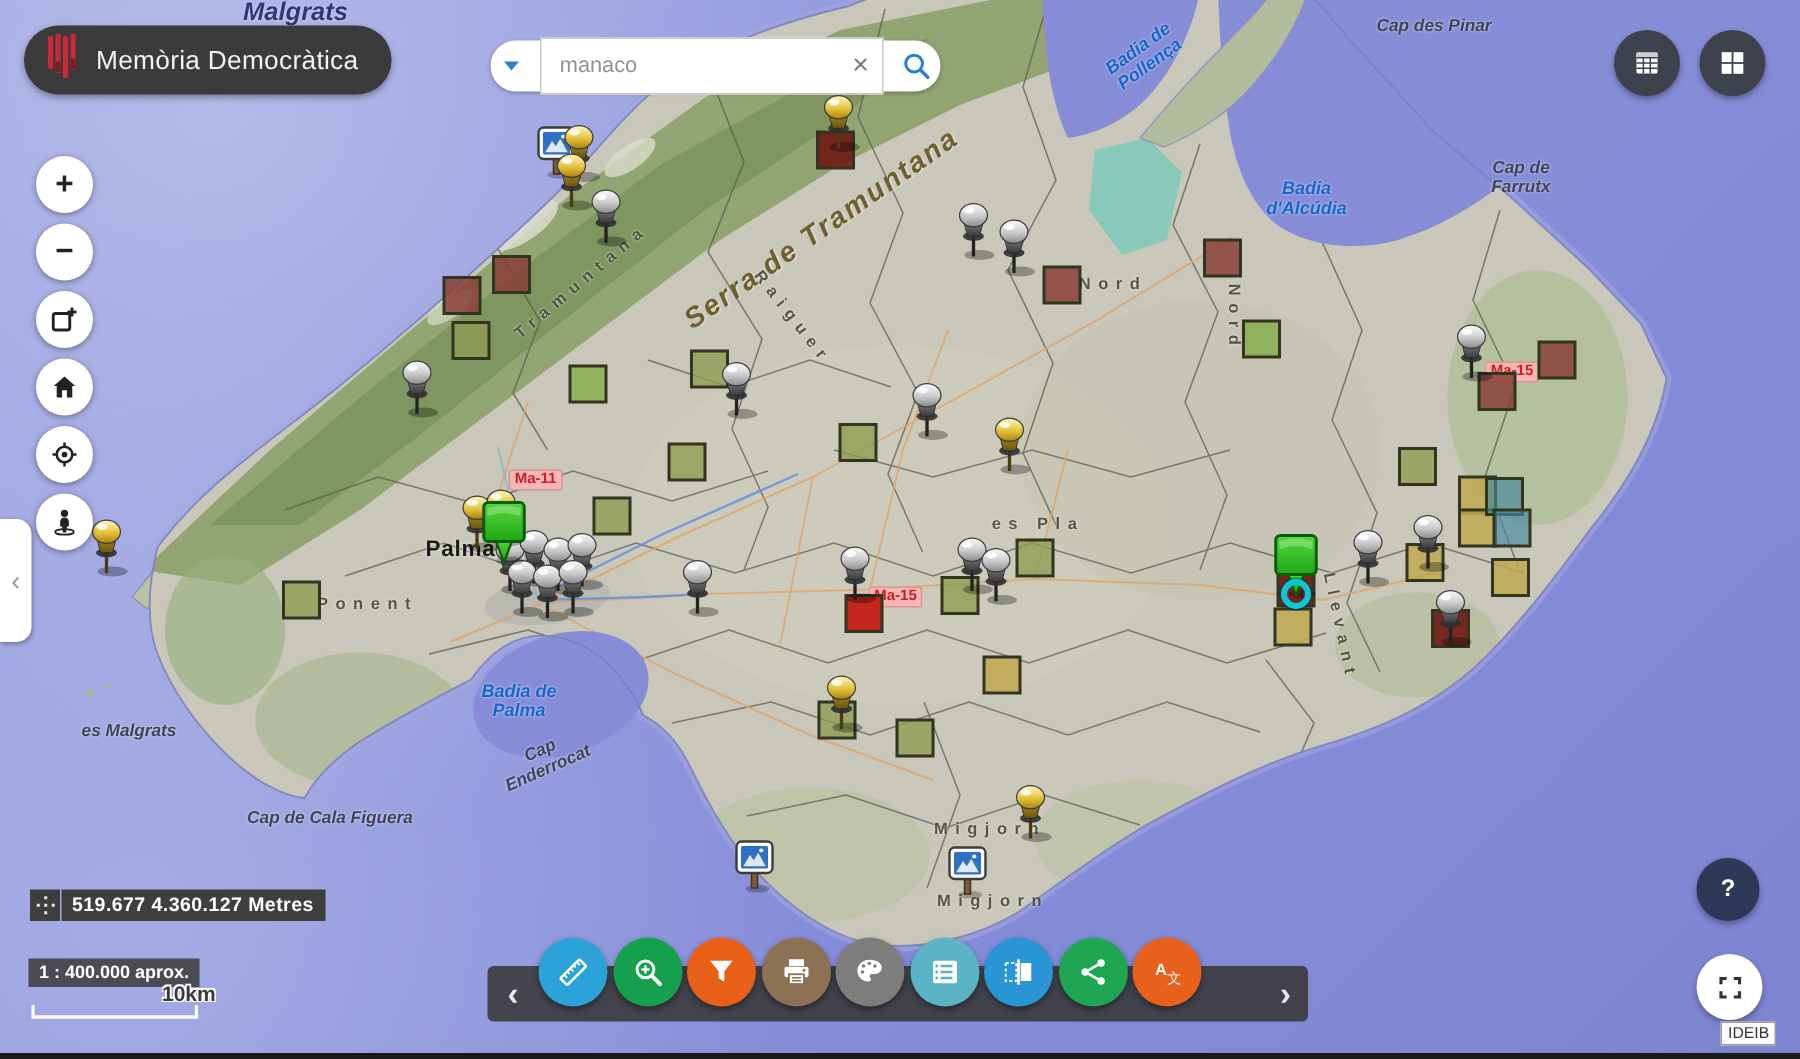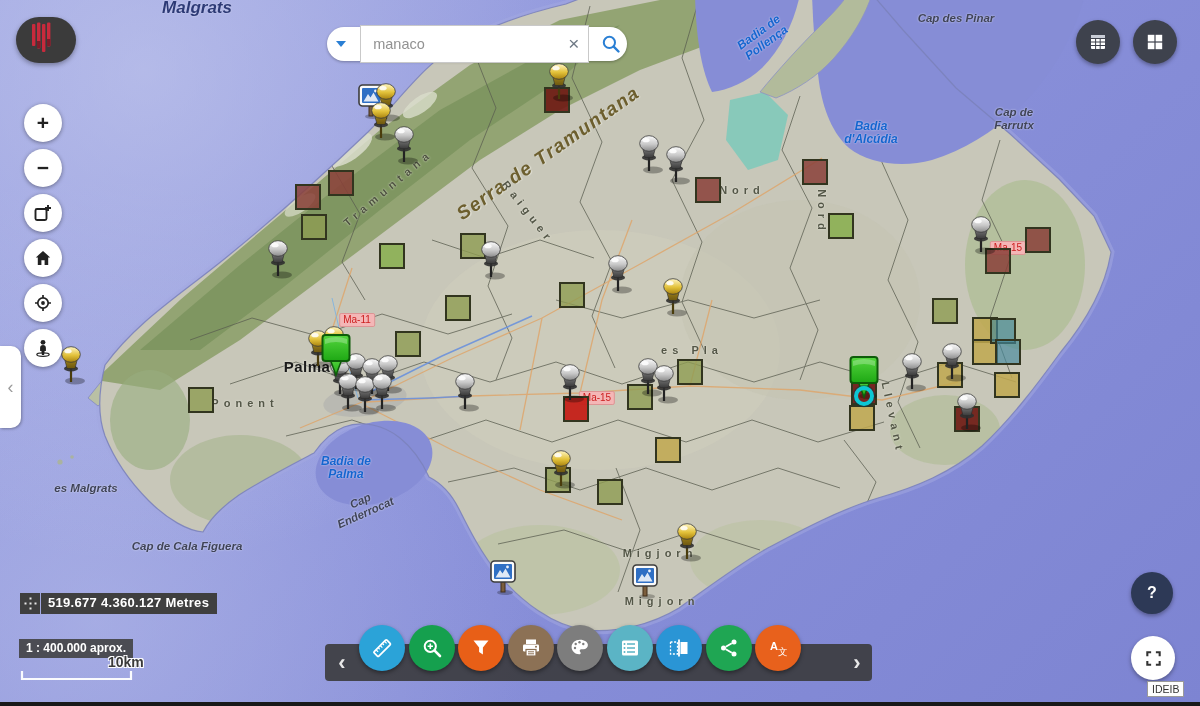--- a/index.html
+++ b/index.html
@@ -14,21 +14,21 @@
   #defs-svg { position:absolute; width:0; height:0; }
 
   
   .map-label { position:absolute; white-space:nowrap; text-align:center; line-height:1.12; pointer-events:none; font-family:"Liberation Sans", sans-serif; }
   .lab-island { font-style:italic; font-weight:bold; font-size:17px; color:#2d3a76; text-shadow:0 0 2px rgba(255,255,255,.55); }
   .lab-sea    { font-style:italic; font-weight:bold; font-size:12px; color:#1565cf; text-shadow:0 0 2px rgba(228,233,255,.9); }
   .lab-cape   { font-style:italic; font-weight:600; font-size:11.5px; color:#3f4357; text-shadow:0 0 2px rgba(233,236,250,.85); }
   .lab-range  { font-style:italic; font-weight:bold; font-size:19px; letter-spacing:1.5px; color:#6d5f2e; text-shadow:1px 1px 1px rgba(255,255,245,.4); }
   .lab-region { font-weight:bold; font-size:11px; letter-spacing:5px; color:#4a4d3e; text-shadow:0 0 2px rgba(242,242,232,.95); opacity:.92; }
   .lab-city   { font-weight:bold; font-size:15px; letter-spacing:.5px; color:#1b1b1b; text-shadow:0 0 3px rgba(238,238,230,.9); }
-  .lab-road   { background:#f4b6b6; color:#cc2020; font-weight:normal; font-size:10px; padding:0 3px; border-radius:2px; border:1px solid #dd9494; line-height:12px; }
+  .lab-road   { background:#f4b6b6; color:#cc2020; font-weight:bold; font-size:10px; padding:0 3px; border-radius:2px; border:1px solid #dd9494; line-height:12px; }
 
   
   #markers { position:absolute; inset:0; }
   .marker { position:absolute; }
   .marker svg { overflow:visible; display:block; }
 
   
   .logo { position:absolute; left:16px; top:17px; height:46px; padding:0 22px 0 12px;
     background:#3b3b3b; border-radius:23px; display:flex; align-items:center; gap:10px;
     box-shadow:0 2px 5px rgba(0,0,0,.35); }
@@ -205,21 +205,21 @@
       <div class="map-label lab-region" style="left: 528px; top: 212px; transform: translate(-50%, -50%) rotate(52deg);"><span>Raiguer</span></div>
       <div class="map-label lab-region" style="left: 388px; top: 188px; transform: translate(-50%, -50%) rotate(-40deg);"><span>Tramuntana</span></div>
       <div class="map-label lab-region" style="left: 692px; top: 350px; transform: translate(-50%, -50%) rotate(0deg);"><span>es Pla</span></div>
       <div class="map-label lab-region" style="left: 893px; top: 418px; transform: translate(-50%, -50%) rotate(78deg);"><span>Llevant</span></div>
       <div class="map-label lab-region" style="left: 245px; top: 403px; transform: translate(-50%, -50%) rotate(0deg);"><span>Ponent</span></div>
       <div class="map-label lab-region" style="left: 660px; top: 553px; transform: translate(-50%, -50%) rotate(0deg);"><span>Migjorn</span></div>
       <div class="map-label lab-region" style="left: 662px; top: 601px; transform: translate(-50%, -50%) rotate(0deg);"><span>Migjorn</span></div>
       <div class="map-label lab-city" style="left: 307px; top: 367px; transform: translate(-50%, -50%) rotate(0deg);"><span>Palma</span></div>
       <div class="map-label lab-sea" style="left: 346px; top: 468px; transform: translate(-50%, -50%) rotate(0deg);"><span>Badia de</span><br><span>Palma</span></div>
       <div class="map-label lab-cape" style="left: 86px; top: 488px; transform: translate(-50%, -50%) rotate(0deg);"><span>es Malgrats</span></div>
-      <div class="map-label lab-cape" style="left: 187px; top: 546px; transform: translate(-50%, -50%) rotate(0deg); text-align: right;"><span>Cap de Cala Figuera</span></div>
+      <div class="map-label lab-cape" style="left: 220px; top: 546px; transform: translate(-50%, -50%) rotate(0deg); text-align: right;"><span>Cap de Cala Figuera</span></div>
       <div class="map-label lab-cape" style="left: 363px; top: 507px; transform: translate(-50%, -50%) rotate(-24deg);"><span>Cap</span><br><span>Enderrocat</span></div>
       <div class="map-label lab-road" style="left: 357px; top: 320px; transform: translate(-50%, -50%) rotate(0deg);"><span>Ma-11</span></div>
       <div class="map-label lab-road" style="left: 1008px; top: 248px; transform: translate(-50%, -50%) rotate(0deg);"><span>Ma-15</span></div>
       <div class="map-label lab-road" style="left: 597px; top: 398px; transform: translate(-50%, -50%) rotate(0deg);"><span>Ma-15</span></div>
     </div>
   <div id="markers">
       <div class="marker" style="left: 295px; top: 184px;">
         <svg width="26" height="26" viewBox="0 0 26 26">
           <rect x="1" y="1" width="24" height="24" fill="#8a4038" fill-opacity="0.85" stroke="#32351f" stroke-width="2"></rect>
         </svg>
@@ -737,20 +737,21 @@
           <rect x="9" y="1.5" width="3.4" height="26" rx="1"></rect>
           <rect x="14" y="3" width="3.4" height="28" rx="1"></rect>
           <rect x="19" y="1.5" width="3.4" height="24" rx="1"></rect>
         </g>
         <g fill="#7e1b28">
           <rect x="9" y="20" width="3.4" height="7"></rect>
           <rect x="19" y="18" width="3.4" height="7"></rect>
         </g>
       </svg>
     </span>
+    <span class="logo-title">Memòria Democràtica</span>
   </div>
 
   <div class="search">
     <button class="search-caret">
       <svg width="12" height="8" viewBox="0 0 12 8">
           <path d="M1,1 L6,7 L11,1 Z" fill="#2a7fd4"></path>
         </svg>
     </button>
     <div class="search-field">
       <input type="text" value="manaco" style="">

